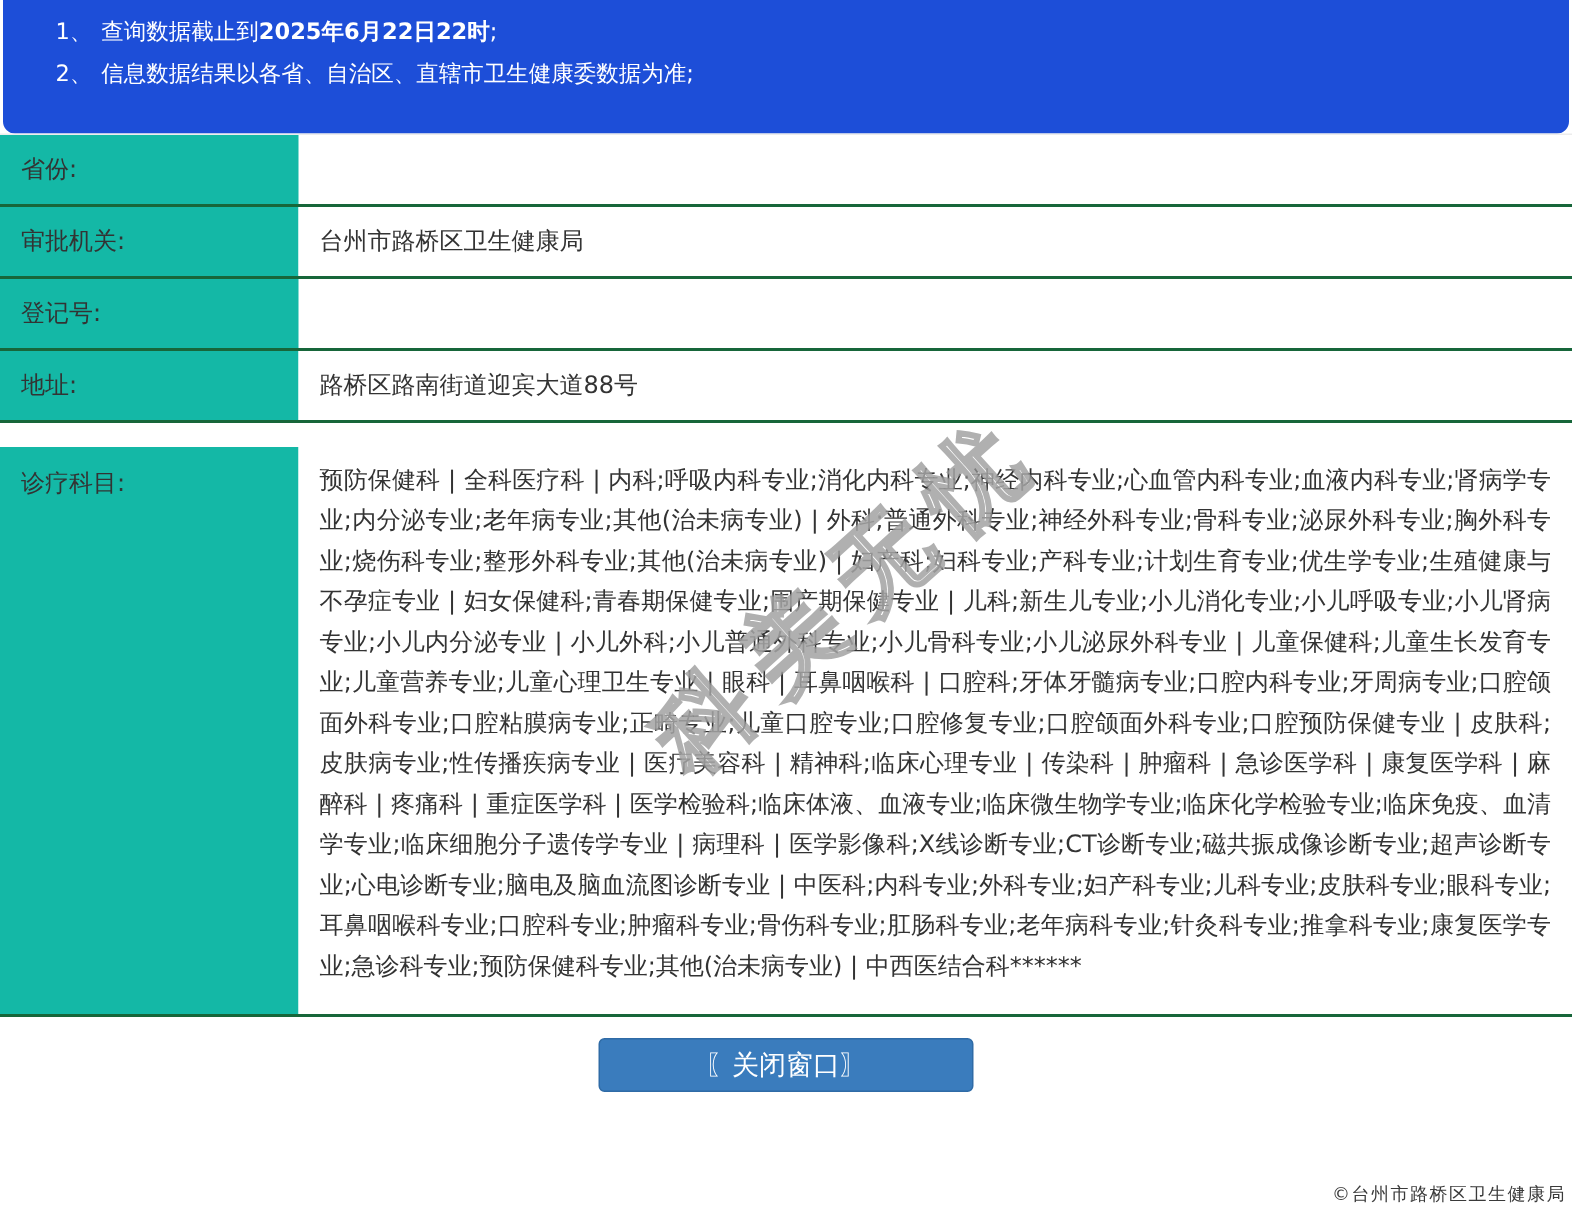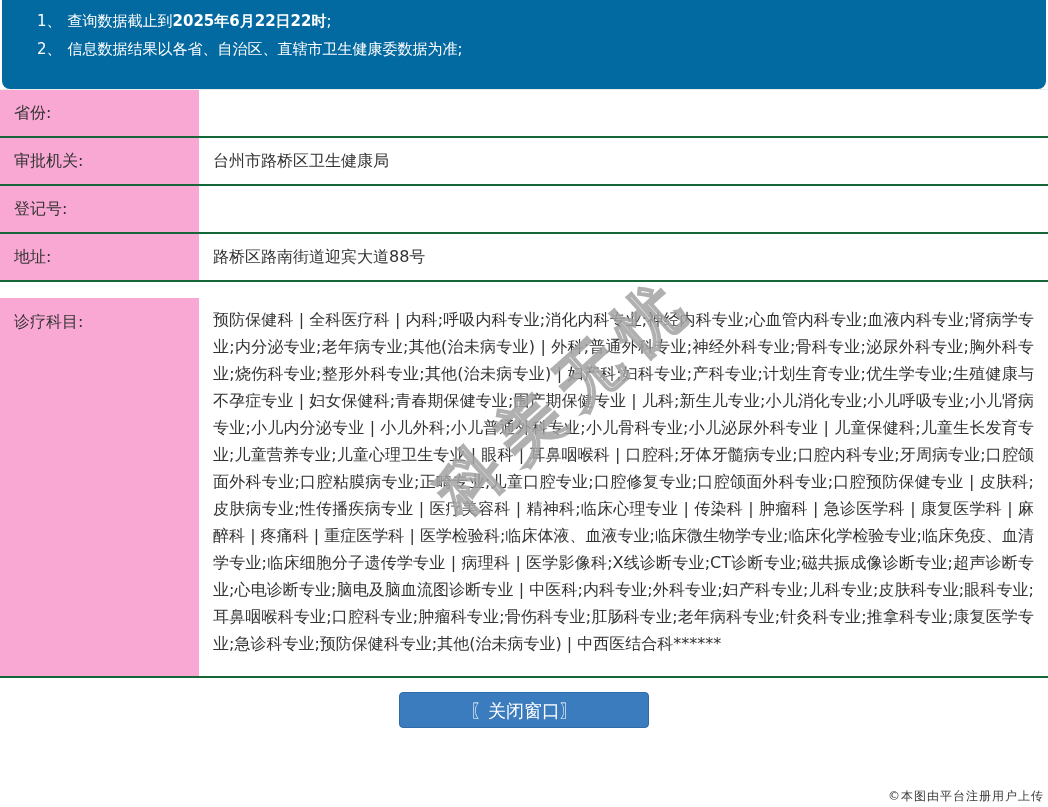--- a/index.html
+++ b/index.html
@@ -1,37 +1,37 @@
 <!DOCTYPE html>
 <html><head>
 <meta charset="utf-8">
 <style>
   * { margin:0; padding:0; box-sizing:border-box; }
   html,body { width:1048px; height:807px; overflow:hidden; background:#fff;
     font-family:"DejaVu Sans","Liberation Sans",sans-serif; }
   .page { position:relative; width:1048px; height:807px; background:#fff; }
 
   
-  .notice-box { margin:0 2px; height:89px; background:#0369a1;
+  .notice-box { margin:0 2px; height:89px; background:#1d4ed8;
     border-radius:0 0 8px 8px; padding:7px 20px 0 35px; color:#fff;
     font-size:15px; line-height:28px; }
   .notice-line { white-space:nowrap; }
   .notice-line b { font-weight:bold; }
   .notice-num { display:inline-block; margin-right:6px; }
 
   
   .page-title { padding:40px 48px 0 48px; font-size:34px; color:#2f2f2f;
     font-weight:400; line-height:47px; margin-bottom:10px; white-space:nowrap; }
 
   
   .info-table { width:1048px; border-top:1px solid #ececec; }
   .row { display:flex; border-bottom:2px solid #17663a; }
   .row-normal { height:48px; }
   .row-tall { height:380px; overflow:hidden;margin-top:16px; }
-  .cell-label { width:199px; background:#f9a8d4; color:#333; font-size:16px;
+  .cell-label { width:199px; background:#14b8a6; color:#333; font-size:16px;
     padding-left:14px; display:flex; align-items:center; flex-shrink:0; }
   .row-tall .cell-label { align-items:flex-start; padding-top:14px; }
   .cell-value { flex:1; color:#333; font-size:16px; display:flex;
     align-items:center; padding-left:14px; padding-right:14px; background:#fff; }
   .row-tall .cell-value { display:block; padding-top:8px; line-height:27px;
     text-align:justify; overflow:hidden; }
 
   
   .btn-wrap { margin-top:14px; text-align:center; }
   .close-btn { display:inline-block; width:250px; height:36px; line-height:36px;
@@ -85,15 +85,15 @@
   </div>
 
   <div class="btn-wrap">
     <button class="close-btn">〖关闭窗口〗</button>
   </div>
 
   <div class="watermark">
     <span>科美无忧</span>
   </div>
 
-  <div class="copyright">©本图由平台注册用户上传</div>
+  <div class="copyright">©台州市路桥区卫生健康局</div>
 
 </div>
 
 </body></html>

